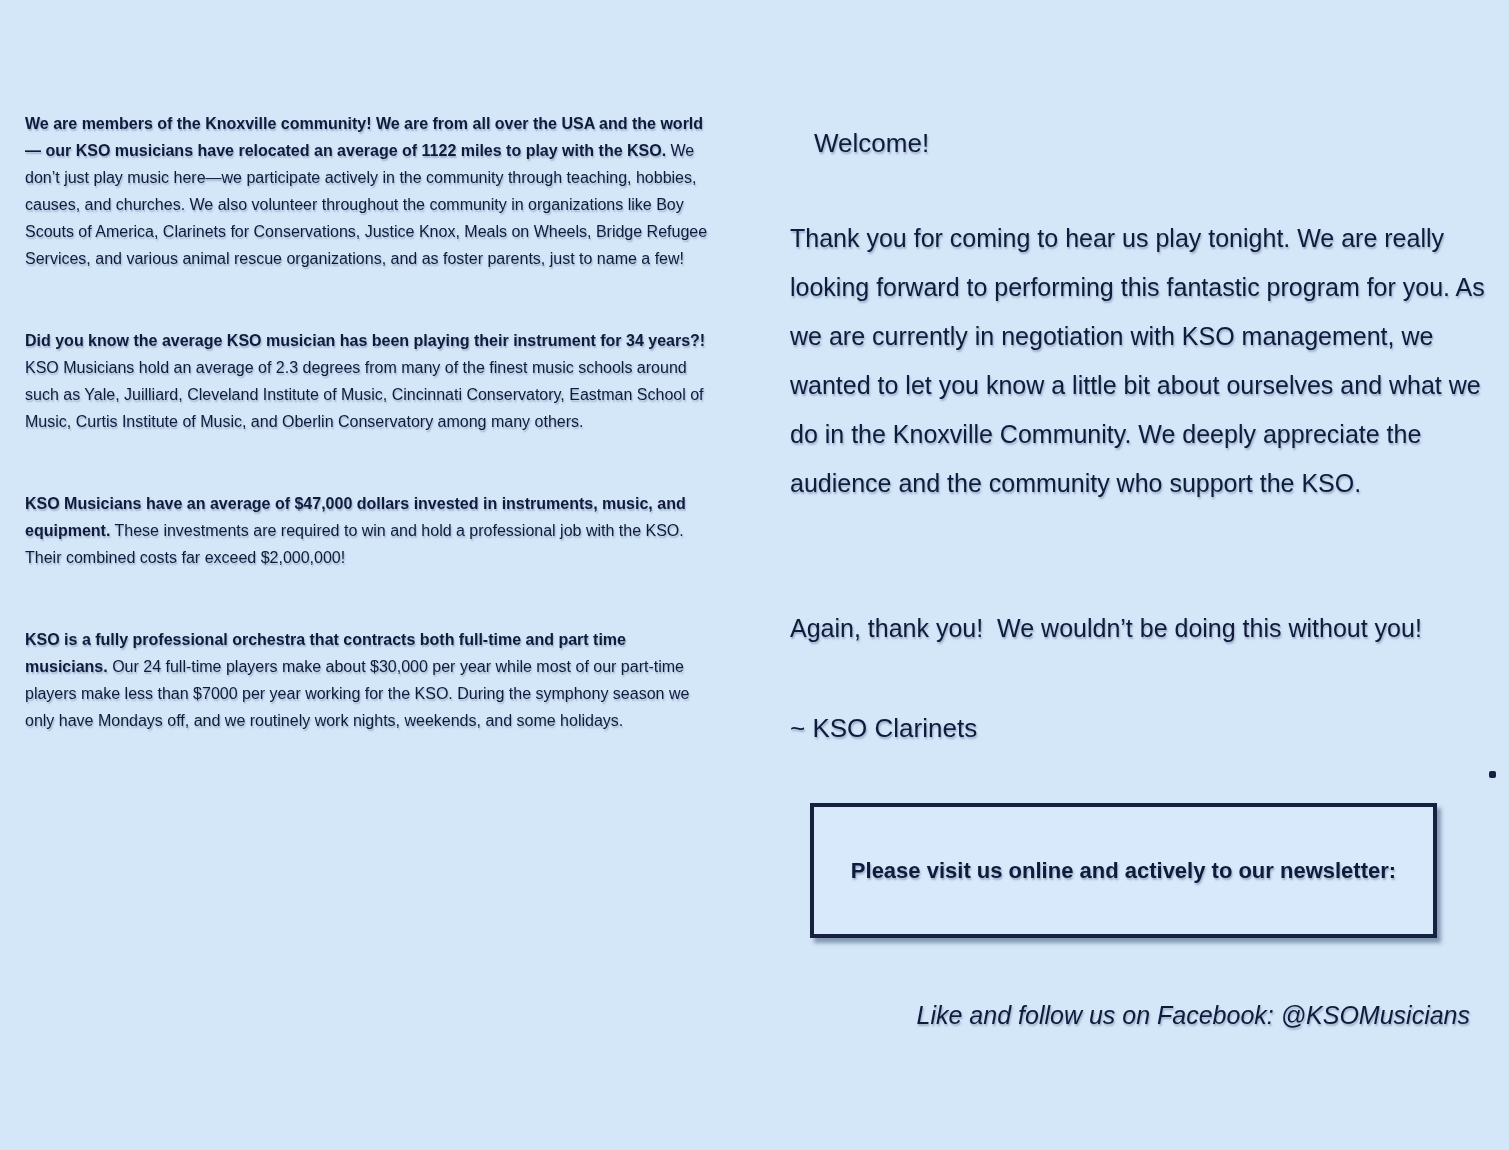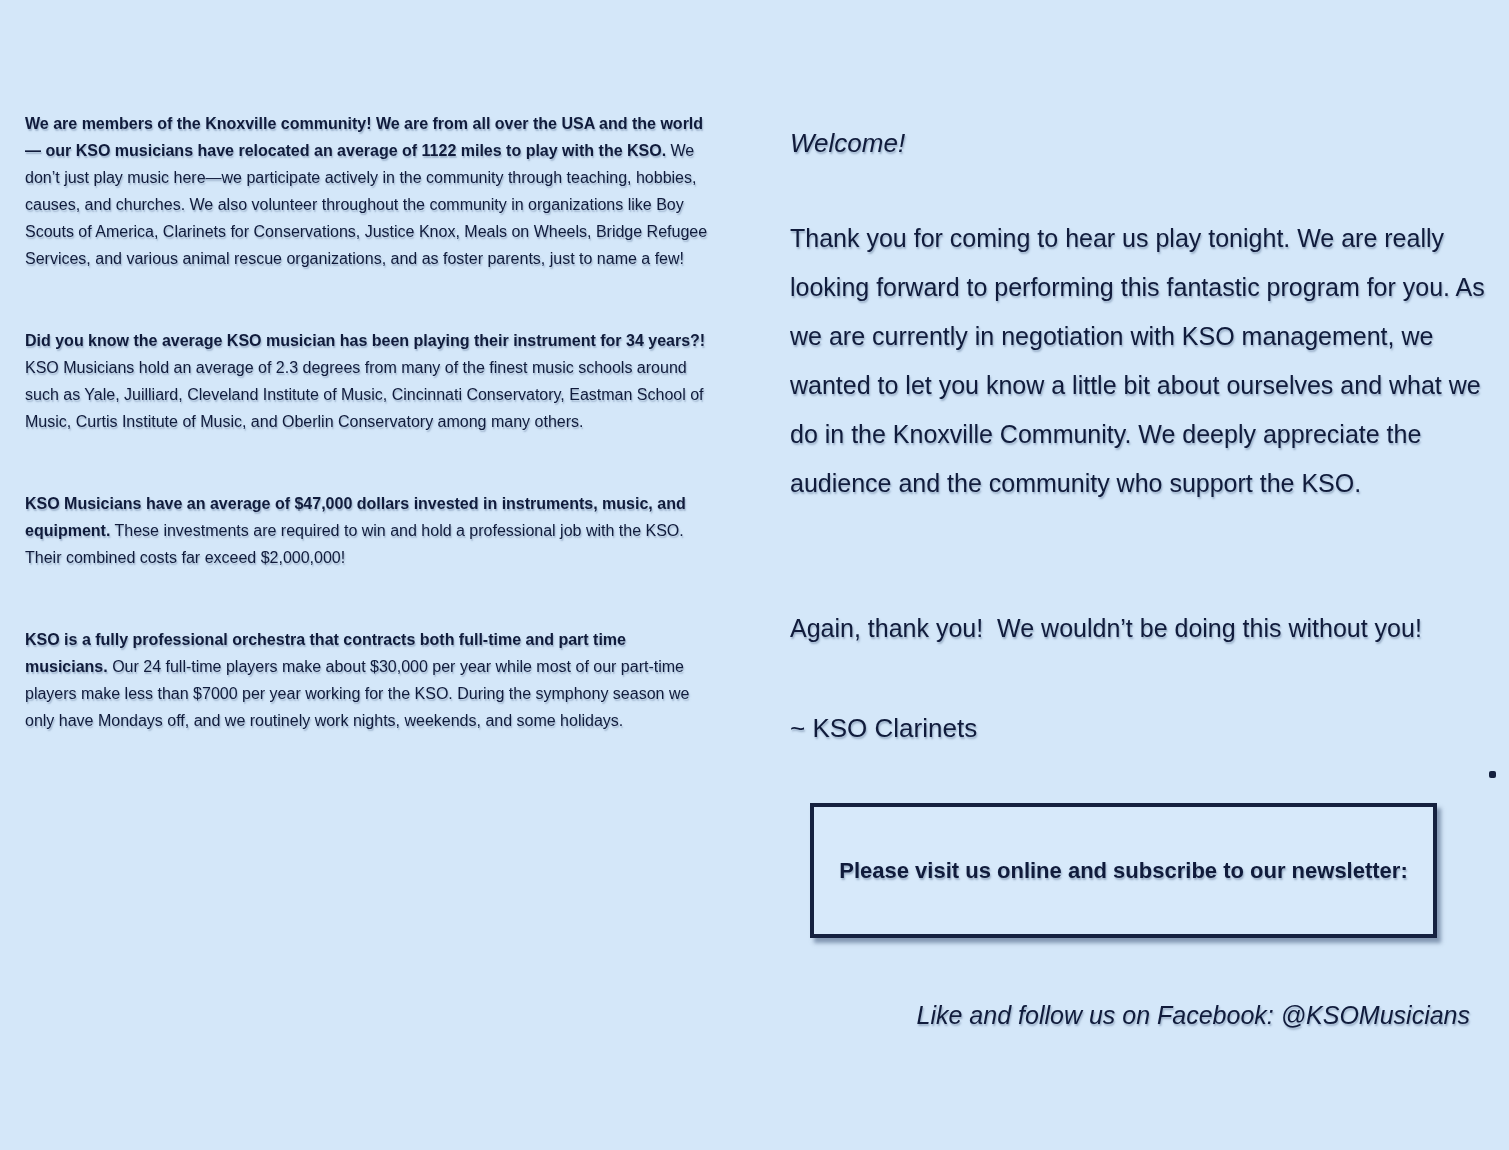--- a/index.html
+++ b/index.html
@@ -22,23 +22,22 @@
   .title .t2 { font-weight: 700; }
   .para {
     font-size: 16px; line-height: 27px;
     margin: 55px 10px 0 0;
   }
   .para .b { font-weight: 700; }
 
   
   .right-item { text-shadow: 1px 2px 2px rgba(104, 128, 158, 0.55); }
   .welcome {
-    position: absolute; left: 790px; top: 128px;
+    position: absolute; left: 814px; top: 128px;
     font-size: 26px;
-    font-style: italic;
   }
   .main-para {
     position: absolute; left: 790px; top: 214px; width: 697px;
     font-size: 25px; line-height: 49px;
   }
   .thanks {
     position: absolute; left: 790px; top: 614px;
     font-size: 25px; white-space: pre-wrap;
   }
   .signature {
@@ -87,20 +86,20 @@
 
   <div class="welcome right-item">Welcome!</div>
 
   <div class="main-para right-item">Thank you for coming to hear us play tonight. We are really looking forward to performing this fantastic program for you. As we are currently in negotiation with KSO management, we wanted to let you know a little bit about ourselves and what we do in the Knoxville Community. We deeply appreciate the audience and the community who support the KSO.</div>
 
   <div class="thanks right-item">Again, thank you!  We wouldn’t be doing this without you!</div>
 
   <div class="signature right-item">~ KSO Clarinets</div>
 
   <div class="news-box">
-    <div class="news-line right-item">Please visit us online and subscribe to our newsletter:</div>
+    <div class="news-line right-item">Please visit us online and actively to our newsletter:</div>
   </div>
 
   <div class="facebook right-item">Like and follow us on Facebook: @KSOMusicians</div>
 
   <div class="dot"></div>
 
 </div>
 
 </body></html>

